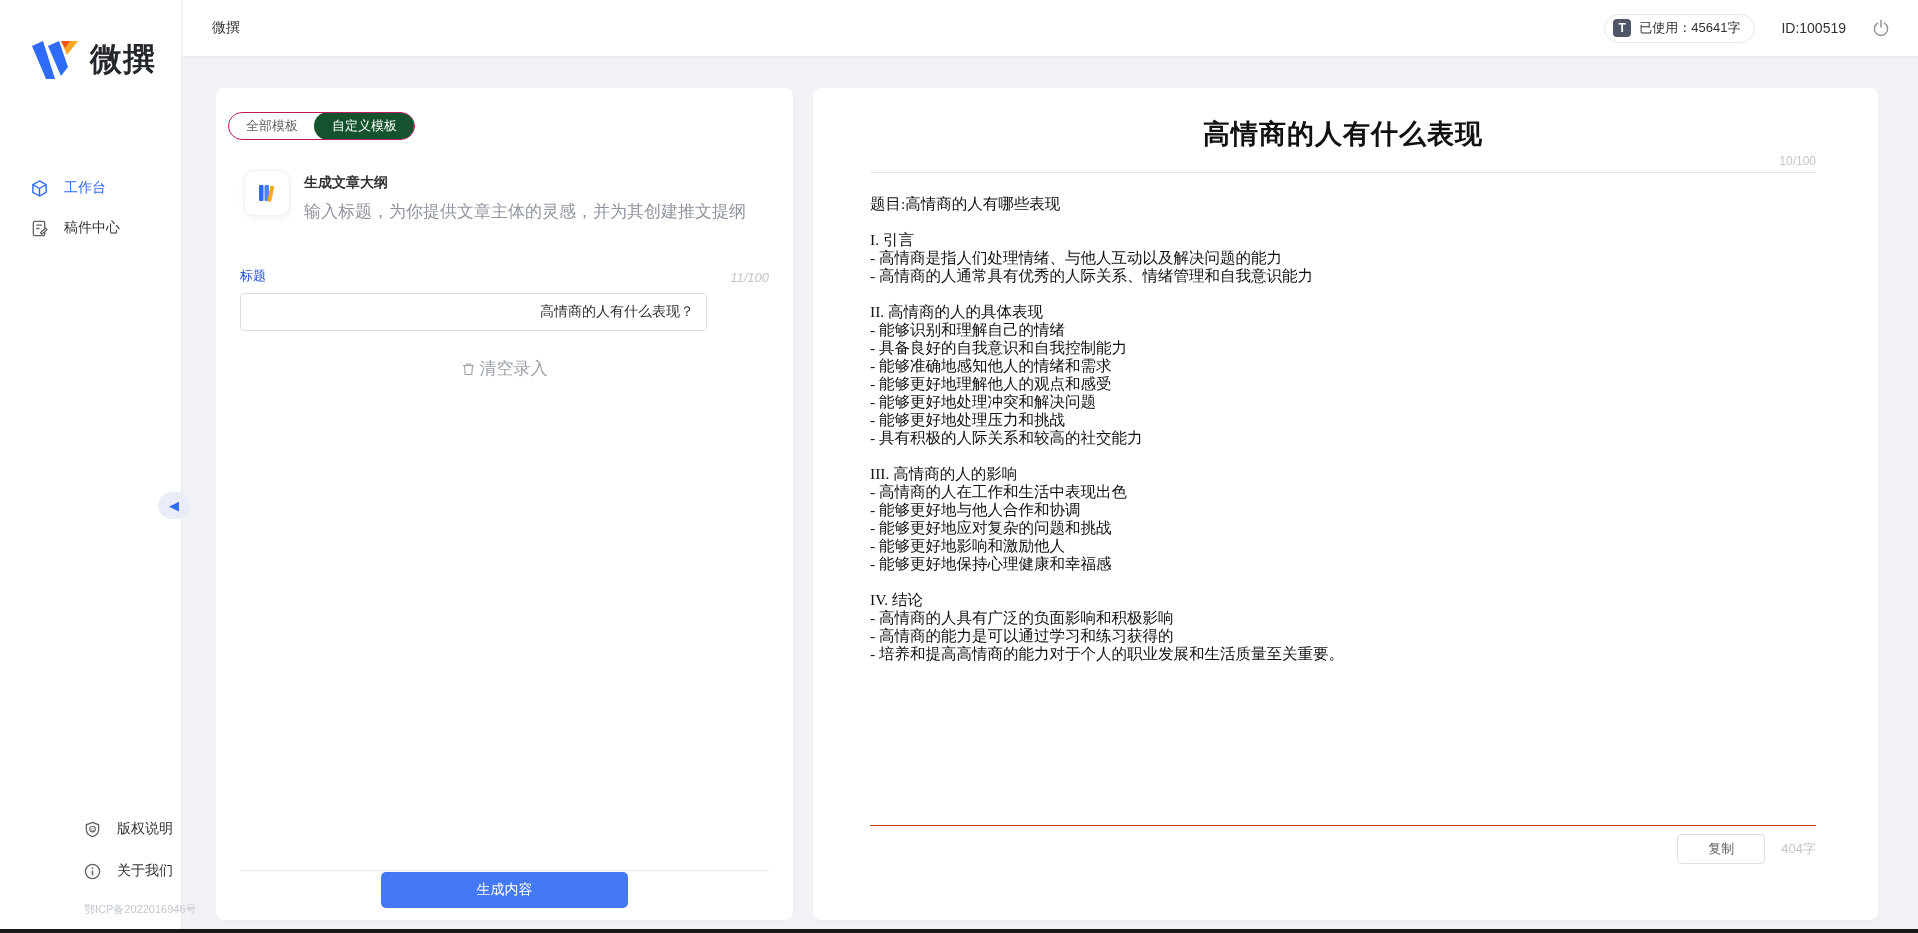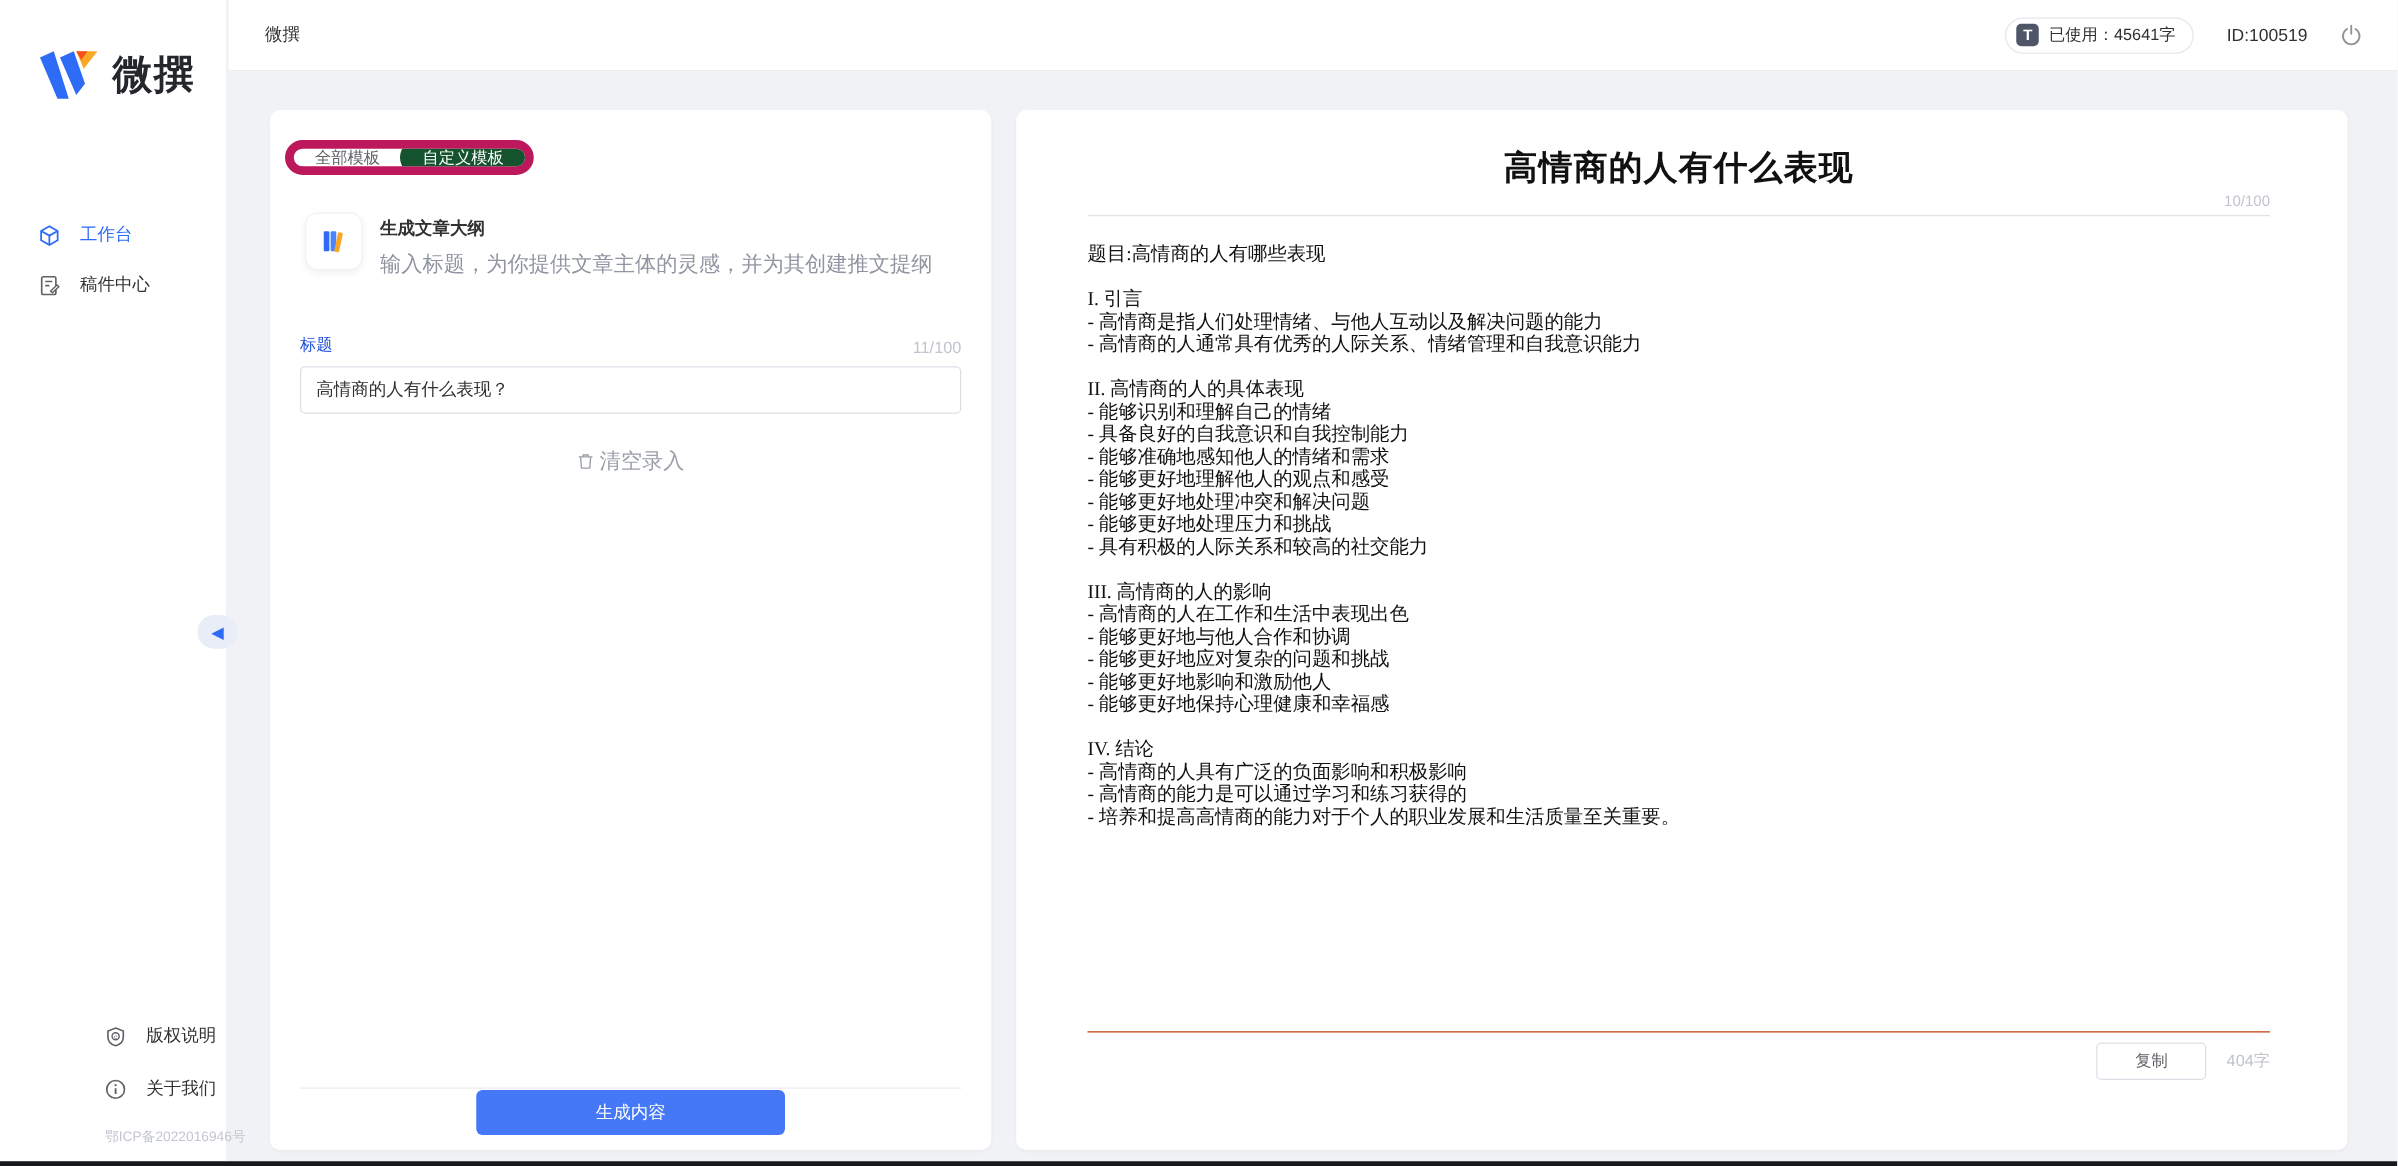--- a/index.html
+++ b/index.html
@@ -29,31 +29,31 @@
   .user-id { font-size:14px; color:#303133; }
   .power-btn { cursor:pointer; display:flex; }
 
   
   .content { position:absolute; left:183px; top:57px; right:0; bottom:4px; background:#f1f2f6; }
   .card { position:absolute; background:#fff; border-radius:8px; box-shadow:0 1px 3px rgba(0,0,0,0.03); }
   .card-left  { left:33px;  top:31px; width:577px;  height:832px; }
   .card-right { left:630px; top:31px; width:1065px; height:832px; }
 
   
-  .tabs { display:inline-flex; align-items:center; border:7px solid #be185d; border-radius:16px; height:28px; margin:24px 0 0 12px; overflow:hidden; }
+  .tabs { display:inline-flex; align-items:center; border:1px solid #be185d; border-radius:16px; height:28px; margin:24px 0 0 12px; overflow:hidden; }
   .tab { font-size:13px; color:#606266; padding:0 17px; line-height:26px; cursor:pointer; white-space:nowrap; }
   .tab.active { background:#14532d; color:#fff; border-radius:14px; height:28px; line-height:28px; margin:-1px; padding:0 18px; }
   .tpl-row { display:flex; gap:14px; margin:30px 0 0 28px; align-items:flex-start; }
   .tpl-icon { width:46px; height:46px; border:1px solid #f0f2f5; border-radius:10px; box-shadow:0 2px 6px rgba(0,0,0,0.06); display:flex; align-items:center; justify-content:center; background:#fff; }
   .tpl-title { font-size:14px; font-weight:bold; color:#303133; margin-top:4px; }
   .tpl-desc { font-size:17px; color:#9095a1; margin-top:8px; }
   .field-head { display:flex; justify-content:space-between; align-items:flex-end; margin:44px 24px 0 24px; }
   .field-label { font-size:13px; color:#1d4ed8; }
-  .char-counter { font-size:13px; color:#c0c4cc; }
-  .title-input { display:block; width:529px; margin:8px 24px 0 24px; height:38px; border:1px solid #dcdfe6; border-radius:4px; padding:0 12px; font-size:14px; color:#303133; outline:none; font-family:inherit; }
+  .char-counter { font-size:13px; color:#c0c4cc;font-style:italic; }
+  .title-input { display:block; width:467px; margin:8px 24px 0 24px; height:38px; border:1px solid #dcdfe6; border-radius:4px; padding:0 12px; font-size:14px; color:#303133; outline:none; font-family:inherit;text-align:right; }
   .clear-row { display:flex; align-items:center; justify-content:center; gap:5px; margin-top:26px; color:#9a9fa8; font-size:17px; cursor:pointer; }
   .gen-area { position:absolute; left:24px; right:24px; bottom:12px; }
   .gen-divider { border-top:1px solid #ebedf0; }
   .gen-btn { display:block; margin:1px auto 0; width:247px; height:36px; background:#4478f7; border:none; border-radius:5px; color:#fff; font-size:14px; cursor:pointer; font-family:inherit; }
 
   
   .doc-head { padding:28px 62px 0 57px; }
   .doc-title { text-align:center; font-family:"Liberation Serif","DejaVu Serif",serif; font-size:27px; font-weight:bold; color:#111; letter-spacing:1px; }
   .doc-counter { text-align:right; font-size:12px; color:#c0c4cc; margin-top:2px; }
   .doc-divider { border-top:1px solid #e3e3e6; margin:4px 62px 0 57px; }

